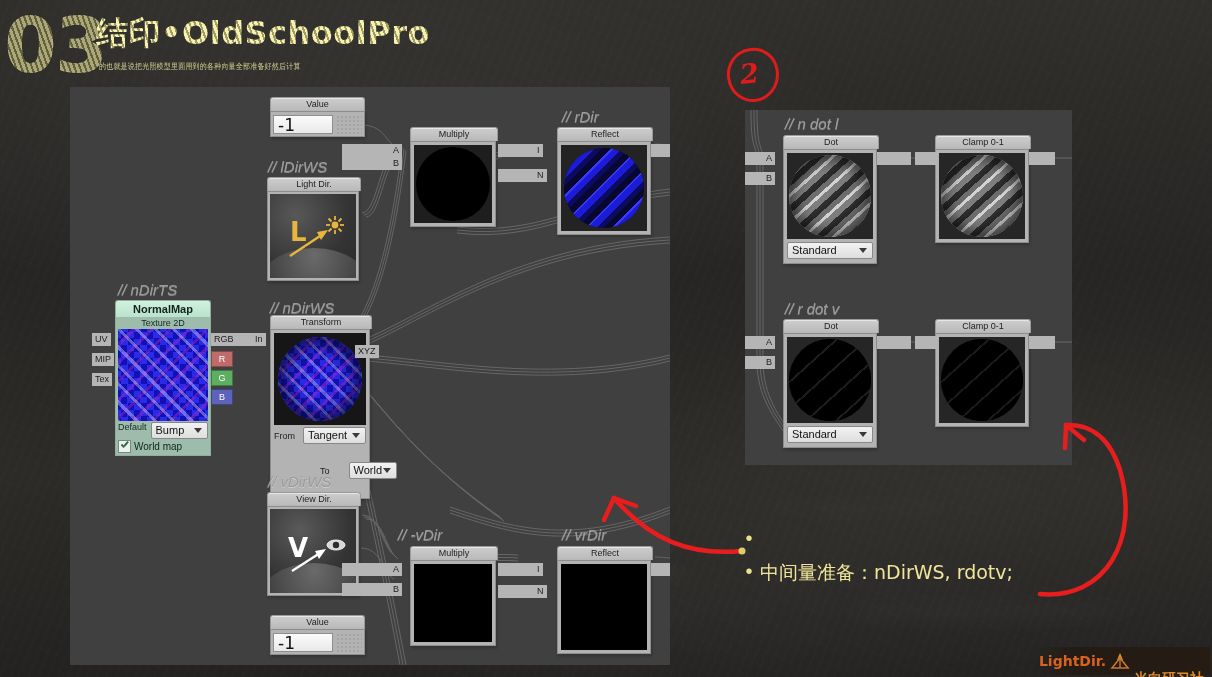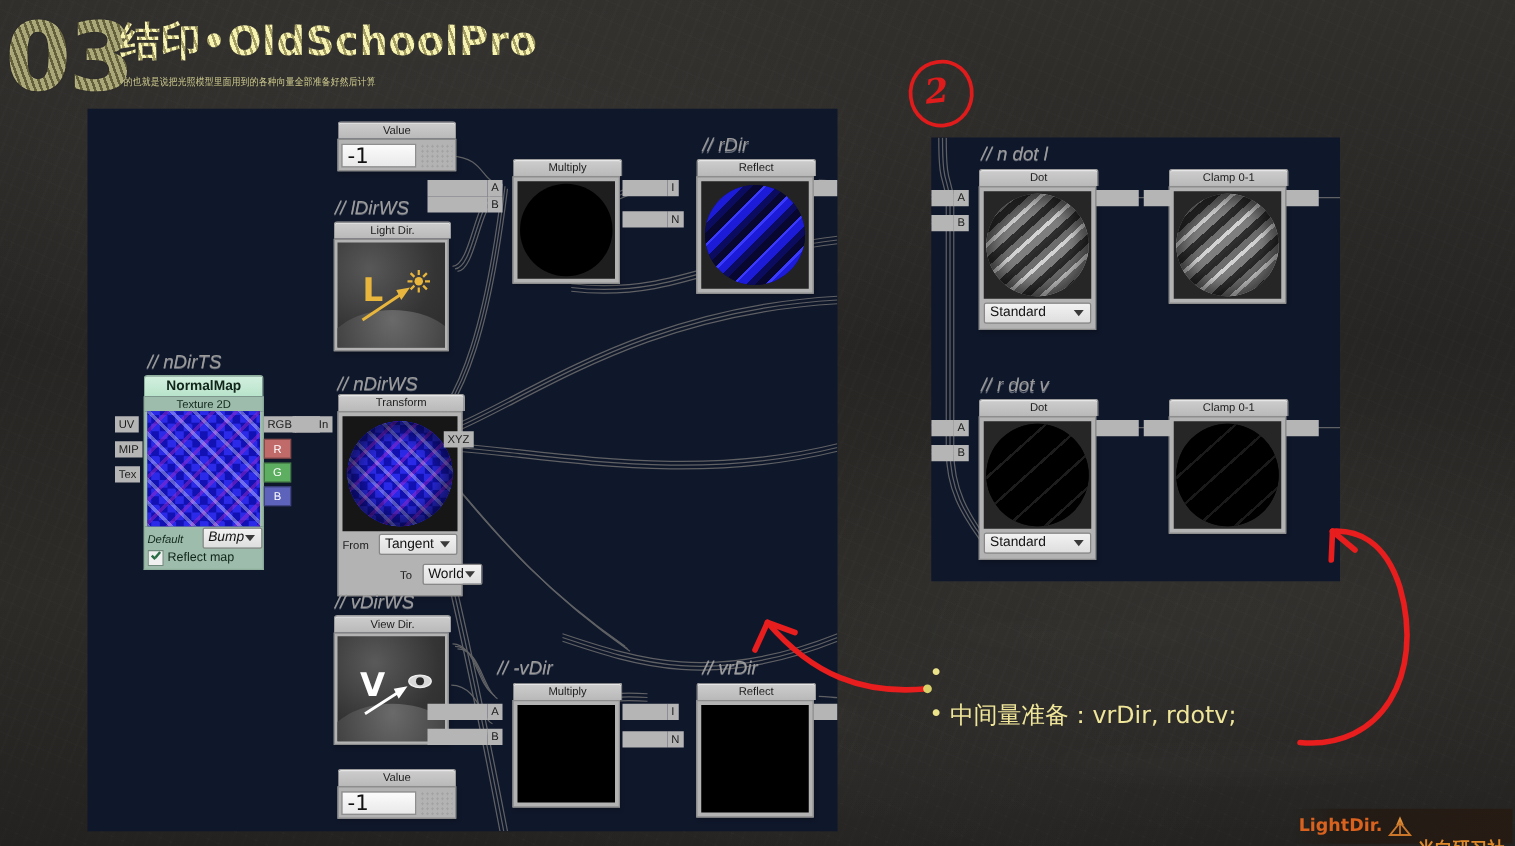--- a/index.html
+++ b/index.html
@@ -48,21 +48,21 @@
   }
   .subtitle{
     position:absolute;left:99px;top:59px;width:252px;height:13px;
     font-size:7px;line-height:13px;color:#e8e49e;opacity:.85;
     overflow:hidden;white-space:nowrap;letter-spacing:.2px;
     transform:scaleY(1.15);transform-origin:left top;
   }
 
   
   .graph{
-    position:absolute;background:#0f172a;overflow:hidden;
+    position:absolute;background:#404040;overflow:hidden;
   }
   #graph-left{left:70px;top:87px;width:600px;height:578px;}
   #graph-right{left:745px;top:110px;width:327px;height:355px;}
 
   
   .node{position:absolute;}
   .node-title{
     background:linear-gradient(180deg,#cdcdcd,#b9b9b9);
     border:1px solid #9b9b9b;border-bottom:none;
     color:#1d1d1d;font-size:9px;text-align:center;line-height:13px;height:13px;
@@ -298,30 +298,30 @@
     <div style="padding:0 2px;background:#9dbcab;border-left:1px solid #8fae9c;border-right:1px solid #8fae9c;">
       <div class="preview" style="width:90px;height:92px;overflow:hidden;position:relative;background:#1616c8;">
         <div style="position:absolute;inset:-10px;background:
           repeating-linear-gradient(45deg, rgba(255,255,255,.32) 0 3px, rgba(0,0,0,0) 3px 13px),
           repeating-linear-gradient(-45deg, rgba(160,40,200,.45) 0 3px, rgba(0,0,0,0) 3px 13px),
           repeating-conic-gradient(from 0deg at 50% 50%, #2a2ae8 0deg 90deg, #1212b4 90deg 180deg);
           background-size:auto,auto,13px 13px;"></div>
       </div>
     </div>
     <div class="nm-foot">
-      <div style="display:flex;align-items:center;gap:15px;font-style:italic;">
+      <div style="display:flex;gap:4px;">
         <span style="font-size:9px;color:#11281d;">Default</span>
         <span class="combo" style="flex:1;margin:0;padding-right:14px;">
           <span>Bump</span>
           <span class="caret"></span>
         </span>
       </div>
       <div class="chk">
         <span class="chkbox"></span>
-        <span>Reflect map</span>
+        <span>World map</span>
       </div>
     </div>
   </div>
   <div class="port" style="left:22px;top:246px;">UV</div>
   <div class="port" style="left:22px;top:266px;">MIP</div>
   <div class="port" style="left:22px;top:286px;">Tex</div>
   <div class="port" style="left:141px;top:246px;">RGB</div>
   <div class="rgbchip" style="left:141px;top:264px;background:#c06a6a;">R</div>
   <div class="rgbchip" style="left:141px;top:283px;background:#5eae61;">G</div>
   <div class="rgbchip" style="left:141px;top:302px;background:#5d62ba;">B</div>
@@ -342,21 +342,21 @@
       </div>
       <div style="display:flex;align-items:center;gap:3px;margin-top:2px;">
         <span style="font-size:9px;color:#1c1c1c;width:26px;">From</span>
         <span class="combo" style="flex:1;margin:0;padding-right:14px;">
           <span>Tangent</span>
           <span class="caret"></span>
         </span>
       </div>
       <div style="display:flex;align-items:center;gap:3px;margin-top:2px;">
         <span style="font-size:9px;color:#1c1c1c;width:26px;margin-left:46px;">To</span>
-        <span class="combo" style="flex:1;margin:5px;padding-right:14px;">
+        <span class="combo" style="flex:1;margin:16px;padding-right:14px;">
           <span>World</span>
           <span class="caret"></span>
         </span>
       </div>
     </div>
   </div>
   <div class="port" style="left:182px;top:246px;">In</div>
   <div class="port" style="left:285px;top:258px;">XYZ</div>
   <div class="portstub" style="left:164px;top:246px;width:18px;"></div>
 
@@ -524,21 +524,21 @@
   </g>
   <circle cx="742" cy="551" r="3.5" fill="#d9d06a"></circle>
 </svg>
 
 <div class="bullets">
   <div class="bullet">
     <div class="bdot">•</div>
   </div>
   <div class="bullet">
     <div class="bdot">•</div>
-    <div class="btext">中间量准备：vrDir, rdotv;</div>
+    <div class="btext">中间量准备：nDirWS, rdotv;</div>
   </div>
 </div>
 
 <div class="watermark">
   <span class="wm-text">LightDir.</span>
   <svg width="22" height="20" viewBox="0 0 22 20">
     <polygon points="11,2 14,9 8,9" fill="#e0913a"></polygon>
     <polygon points="3,17 11,7 19,17" fill="none" stroke="#c9762a" stroke-width="1.6"></polygon>
     <line x1="11" y1="9" x2="11" y2="17" stroke="#c9762a" stroke-width="1.4"></line>
   </svg>

